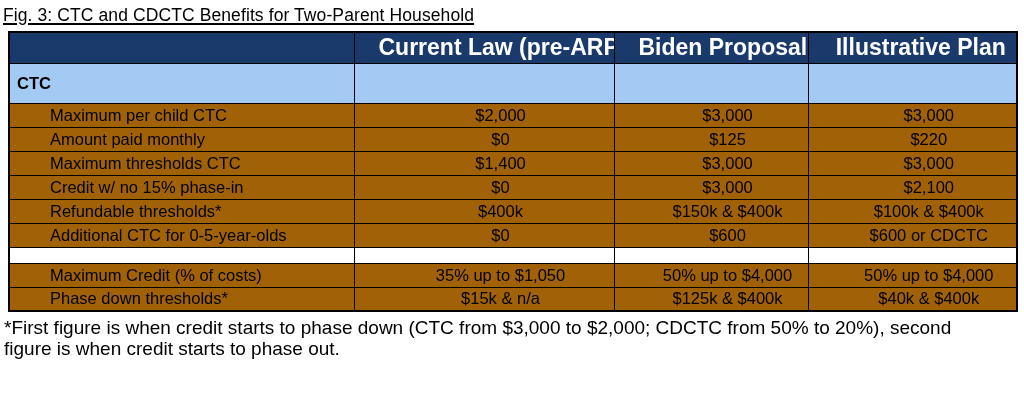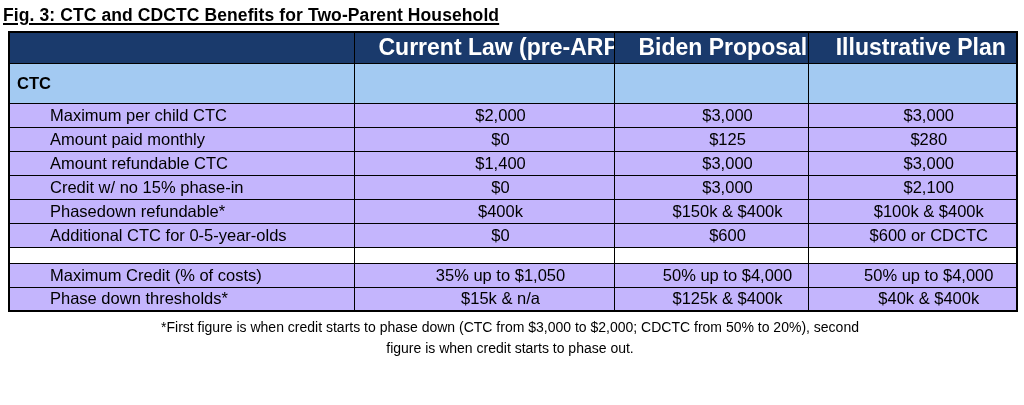--- a/index.html
+++ b/index.html
@@ -6,21 +6,21 @@
   html, body {
     margin: 0; padding: 0;
     width: 1024px; height: 405px;
     background: #ffffff;
     font-family: "Liberation Sans", sans-serif;
     color: #000000;
   }
   .page { padding: 3px 8px 0 3px; }
   .fig-title {
     font-size: 17.5px;
-    font-weight: bold;
+    font-weight: normal;
     margin: 2px 0 5px 0;
     text-decoration: underline;
     text-decoration-thickness: 2px;
     text-underline-offset: 2px;
     letter-spacing: 0.1px;
   }
   table.benefits-table {
     border-collapse: collapse;
     table-layout: fixed;
     width: 1008px;
@@ -45,30 +45,29 @@
   }
   tr.section-row td {
     background: var(--section-bg, #A3CAF2);
     font-weight: bold;
     height: 40px;
     text-align: left;
   }
   tr.data-row td {
     height: 24px;
     text-align: center;
-    background: #c4b5fd;
+    background: #a16207;
     padding-left: 40px;
   }
   tr.data-row td.row-label { text-align: left; }
   tr.spacer-row td { height: 16px; background: #ffffff; }
   .footnote {
-    font-size: 14px;
+    font-size: 19px;
     line-height: 21px;
     margin: 5px 0 0 1px;
-    text-align: center;
   }
 </style>
 </head>
 <body>
 
 <div class="page">
   <div class="fig-title">Fig. 3: CTC and CDCTC Benefits for Two-Parent Household</div>
 
   <table class="benefits-table">
     <colgroup>
@@ -95,36 +94,36 @@
         <tr class="data-row">
           <td class="row-label">Maximum per child CTC</td>
           <td>$2,000</td>
           <td>$3,000</td>
           <td>$3,000</td>
         </tr>
         <tr class="data-row">
           <td class="row-label">Amount paid monthly</td>
           <td>$0</td>
           <td>$125</td>
-          <td>$280</td>
+          <td>$220</td>
         </tr>
         <tr class="data-row">
-          <td class="row-label">Amount refundable CTC</td>
+          <td class="row-label">Maximum thresholds CTC</td>
           <td>$1,400</td>
           <td>$3,000</td>
           <td>$3,000</td>
         </tr>
         <tr class="data-row">
           <td class="row-label">Credit w/ no 15% phase-in</td>
           <td>$0</td>
           <td>$3,000</td>
           <td>$2,100</td>
         </tr>
         <tr class="data-row">
-          <td class="row-label">Phasedown refundable*</td>
+          <td class="row-label">Refundable thresholds*</td>
           <td>$400k</td>
           <td>$150k &amp; $400k</td>
           <td>$100k &amp; $400k</td>
         </tr>
         <tr class="data-row">
           <td class="row-label">Additional CTC for 0-5-year-olds</td>
           <td>$0</td>
           <td>$600</td>
           <td>$600 or CDCTC</td>
         </tr>

